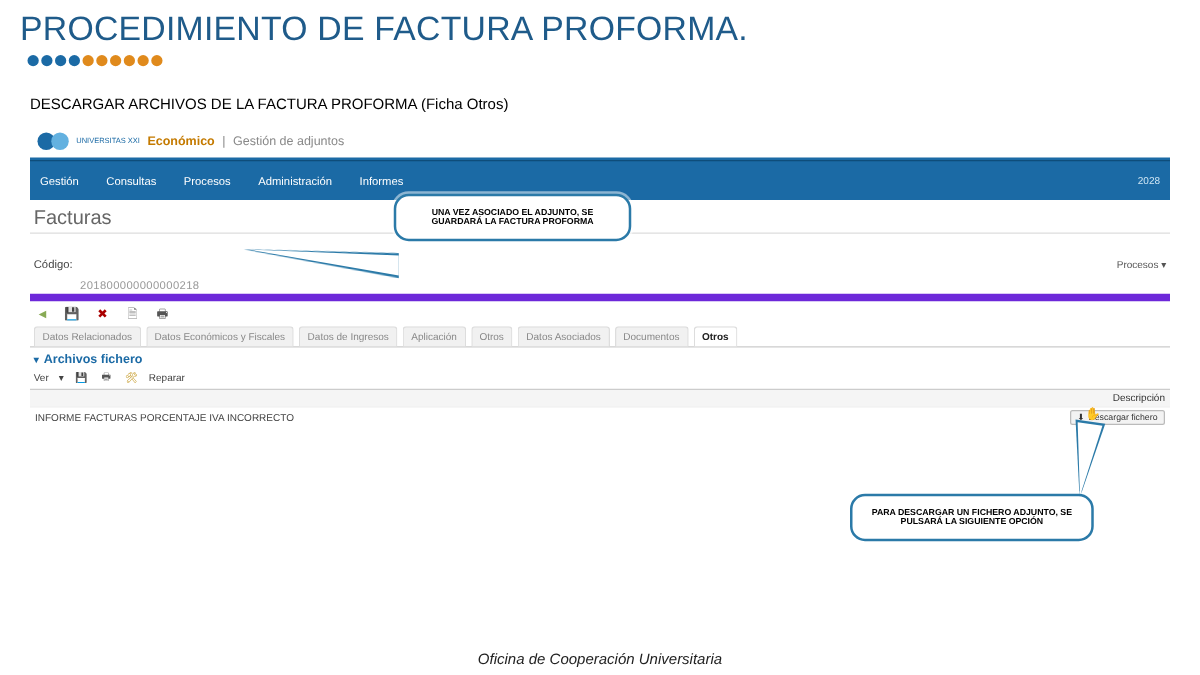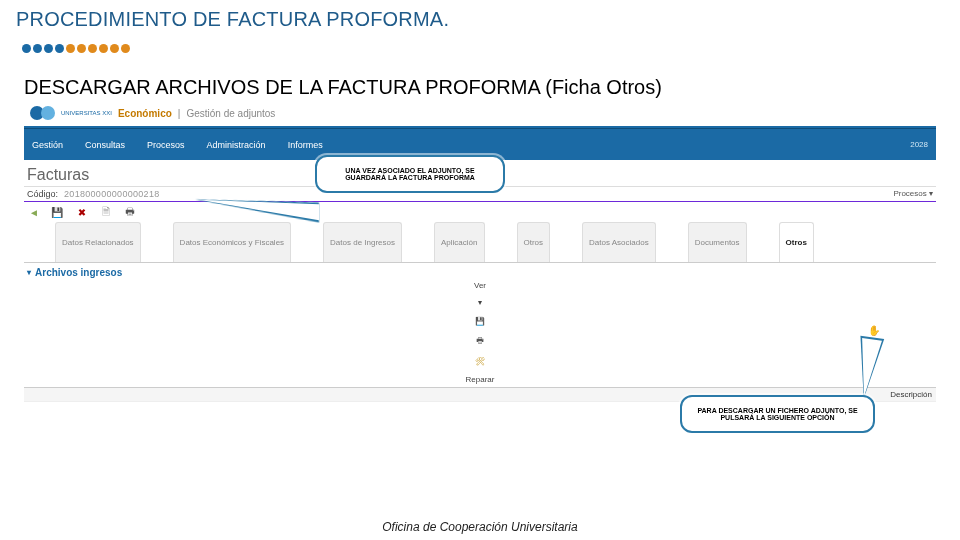--- a/index.html
+++ b/index.html
@@ -1,59 +1,59 @@
 <!DOCTYPE html>
 <html><head>
 <meta charset="utf-8">
 <style>
   * { box-sizing: border-box; margin: 0; padding: 0; }
   html, body { width: 960px; height: 540px; font-family: "Segoe UI", Arial, sans-serif; background: #fff; }
   .page { position: relative; width: 960px; height: 540px; }
 
-  .title { position: absolute; left: 16px; top: 8px; font-size: 20px; color: #1f5b8a; font-weight: 400; letter-spacing: .2px; }
+  .title { position: absolute; left: 16px; top: 8px; font-size: 27px; color: #1f5b8a; font-weight: 400; letter-spacing: .2px; }
   .dots { position: absolute; left: 22px; top: 44px; display: flex; gap: 2px; }
   .dot { width: 9px; height: 9px; border-radius: 50%; }
 
-  .subtitle { position: absolute; left: 24px; top: 76px; font-size: 20px; color: #000; }
+  .subtitle { position: absolute; left: 24px; top: 76px; font-size: 12px; color: #000; }
 
   
   .app { position: absolute; left: 24px; top: 100px; width: 912px; height: 400px; }
 
   .app-top { display: flex; justify-content: space-between; align-items: center; height: 26px; font-size: 10px; color: #444; padding: 0 6px; }
   .app-top-left { display: flex; align-items: center; gap: 6px; }
   .logo { display: flex; align-items: center; gap: 3px; }
   .logo-c { width: 14px; height: 14px; border-radius: 50%; }
   .econ { font-size: 10px; color: #c47a00; font-weight: 600; }
   .sect { font-size: 10px; color: #888; }
   .app-top-right { display: flex; gap: 10px; font-size: 8px; color: #555; align-items: center; }
   .avatar { width: 12px; height: 12px; border-radius: 50%; background: #ddd; }
 
   .bluebar { height: 32px; background: #1b6aa5; display: flex; align-items: center; padding: 0 8px; gap: 22px; font-size: 9px; color: #fff; border-top: 1px solid #0e4d7a; }
   .bluebar .year { margin-left: auto; font-size: 8px; color: #cfe6f4; }
 
   .page-h { font-size: 16px; color: #666; padding: 6px 3px 2px; }
-  .codigo { display: flex; align-items: flex-start; gap: 6px; font-size: 9px; color: #444; padding: 2px 3px; border-top: 1px solid #ddd; border-bottom: 1px solid #6d28d9; }
-  .codigo .val { color: #999; letter-spacing: .3px; }
+  .codigo { display: flex; align-items: center; gap: 6px; font-size: 9px; color: #444; padding: 2px 3px; border-top: 1px solid #ddd; border-bottom: 6px solid #6d28d9; }
+  .codigo .val { color: #999; letter-spacing: .3px; margin-top: 34px; }
   .proc { margin-left: auto; font-size: 8px; color: #555; }
 
   .toolbar { display: flex; gap: 10px; align-items: center; padding: 3px 3px; }
   .tb-ico { width: 14px; height: 14px; display: flex; align-items: center; justify-content: center; font-size: 10px; color: #5a7; }
   .tb-ico.arrow { color: #8a5; }
   .tb-ico.x { color: #a00; }
   .tb-ico.doc { color: #888; }
   .tb-ico.print { color: #555; }
 
   .tabs { display: flex; gap: 4px; font-size: 8px; padding: 0 3px; border-bottom: 1px solid #ccc; }
-  .tab { padding: 15px 6px; border: 1px solid #ddd; border-bottom: none; border-radius: 3px 3px 0 0; background: #f1f1f1; color: #888; margin-left: 28px; }
+  .tab { padding: 3px 6px; border: 1px solid #ddd; border-bottom: none; border-radius: 3px 3px 0 0; background: #f1f1f1; color: #888; }
   .tab.active { background: #fff; color: #222; font-weight: 600; }
 
   .panel-hdr { display: flex; align-items: center; gap: 4px; padding: 4px 3px 2px; font-size: 10px; color: #1b6aa5; font-weight: 600; }
   .chev { font-size: 8px; color: #1b6aa5; }
 
-  .row-tools { display: flex; gap: 8px; align-items: center; font-size: 8px; color: #444; padding: 1px 3px 3px; flex-direction: column; }
+  .row-tools { display: flex; gap: 8px; align-items: center; font-size: 8px; color: #444; padding: 1px 3px 3px; }
   .mini-ico { width: 12px; height: 12px; display:flex;align-items:center;justify-content:center; }
 
   .grid { border-top: 1px solid #ccc; }
   .ghdr { display: flex; font-size: 8px; color: #333; background:#f5f5f5; }
   .ghdr .c1 { width: 290px; padding: 2px 4px; border-right:1px solid #ddd; text-align:center; }
   .ghdr .c2 { flex: 1; padding: 2px 4px; text-align:right; }
   .grow { display: flex; font-size: 8px; color: #444; background:#fff; border-top:1px solid #eee; }
   .grow .c1 { width: 290px; padding: 2px 4px; border-right:1px solid #eee; }
   .grow .c2 { flex: 1; padding: 2px 4px; display:flex; align-items:center; }
   .dlbtn { margin-left: auto; padding: 1px 5px; border:1px solid #bbb; border-radius: 2px; background:#f3f3f3; font-size:7px; color:#333; display:flex; gap:3px; align-items:center; }
@@ -141,37 +141,44 @@
         <div class="tab">Datos de Ingresos</div>
         <div class="tab">Aplicación</div>
         <div class="tab">Otros</div>
         <div class="tab">Datos Asociados</div>
         <div class="tab">Documentos</div>
         <div class="tab active">Otros</div>
       </div>
 
     <div class="panel-hdr">
       <span class="chev">▾</span>
-      <span>Archivos ingresos</span>
+      <span>Archivos fichero</span>
     </div>
 
     <div class="row-tools">
       <span>Ver</span>
       <span>▾</span>
       <span class="mini-ico" style="color:#6a3">💾</span>
       <span class="mini-ico" style="color:#555">🖶</span>
       <span class="mini-ico" style="color:#b80">🛠</span>
       <span>Reparar</span>
     </div>
 
     <div class="grid">
       <div class="ghdr">
         <div class="c2">Descripción</div>
       </div>
       <div class="grow">
+        <div class="c2">
+          <span>INFORME FACTURAS PORCENTAJE IVA INCORRECTO</span>
+          <span class="dlbtn">
+            <span>⬇</span>
+            <span>Descargar fichero</span>
+          </span>
+        </div>
       </div>
     </div>
   </div>
 
   <div class="tail t1"></div>
   <div class="tail t1b"></div>
   <div class="callout c-top">UNA VEZ ASOCIADO EL ADJUNTO, SE GUARDARÁ LA FACTURA PROFORMA</div>
 
   <div class="tail t2"></div>
   <div class="tail t2b"></div>

